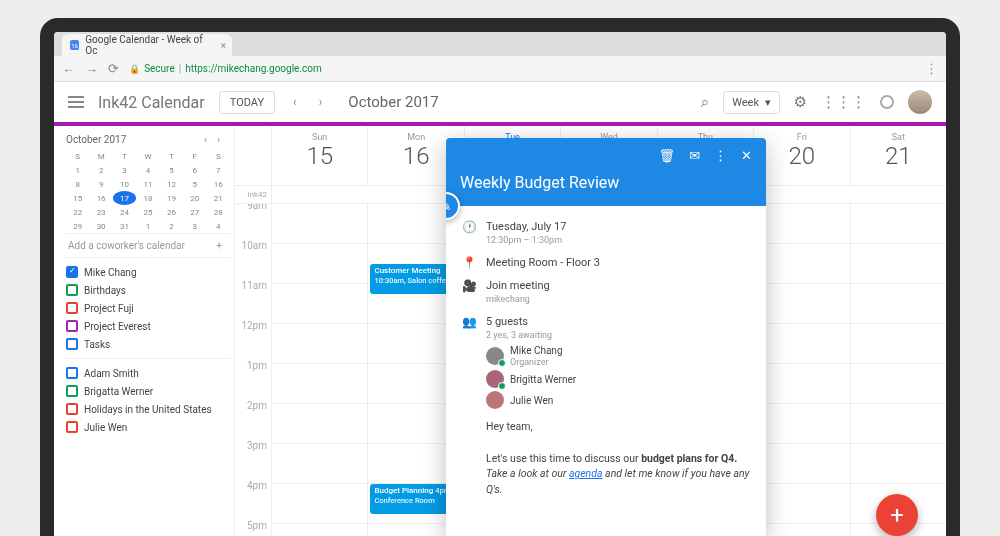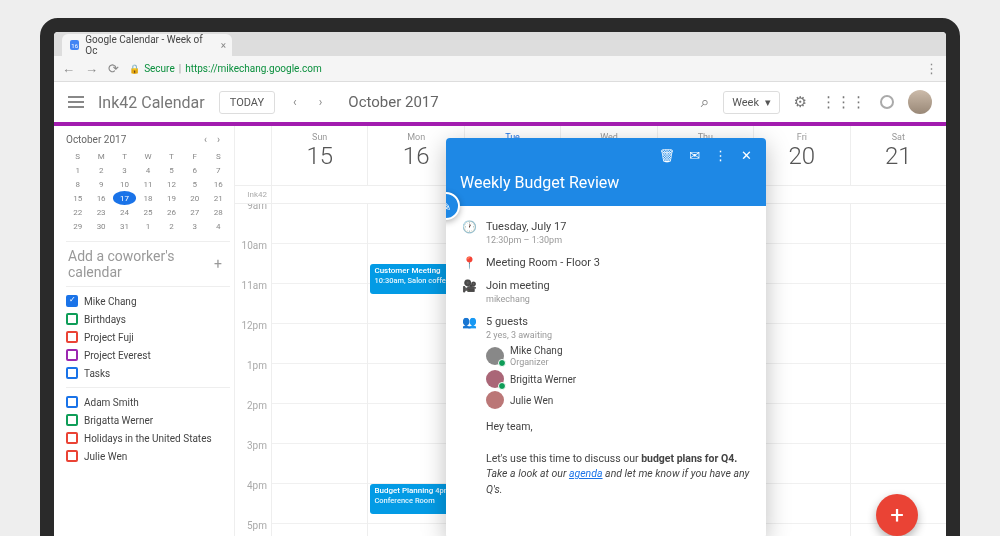--- a/index.html
+++ b/index.html
@@ -30,21 +30,21 @@
 .top-icon{color:#777;font-size:15px}
 .avatar{width:24px;height:24px;border-radius:50%;background:#ddd}
 .body{flex:1;display:flex;position:relative;overflow:hidden}
 .sidebar{width:180px;padding:8px 4px 8px 12px;font-size:10px;color:#444}
 .mini-head{display:flex;align-items:center;justify-content:space-between;padding-right:10px;margin-bottom:4px}
 .mini-title{font-size:10px;color:#666}
 .mini-nav{display:flex;gap:10px;color:#888}
 table.mini{width:100%;border-collapse:collapse;table-layout:fixed}
 table.mini th,table.mini td{text-align:center;font-size:8px;color:#888;height:14px;font-weight:400}
 table.mini td.cur{background:#1a73e8;color:#fff;border-radius:50%}
-.add-cal{display:flex;align-items:center;justify-content:space-between;padding:6px 8px 6px 2px;margin-top:8px;border-top:1px solid #eee;border-bottom:1px solid #eee;color:#999;font-size:14px}
+.add-cal{display:flex;align-items:center;justify-content:space-between;padding:6px 8px 6px 2px;border-top:1px solid #eee;border-bottom:1px solid #eee;color:#999;font-size:10px}
 .cals{margin-top:8px;display:flex;flex-direction:column;gap:6px}
 .cal{display:flex;align-items:center;gap:6px;font-size:10px}
 .cbox{width:12px;height:12px;border:2px solid;border-radius:2px}
 .cbox.checked{background:var(--c);position:relative}
 .cbox.checked:after{content:"✓";color:#fff;font-size:8px;position:absolute;top:-2px;left:1px}
 .grid{flex:1;display:flex;flex-direction:column;border-left:1px solid #eee}
 .dayhead{display:flex;height:60px;border-bottom:1px solid #eee}
 .timecol{width:36px;flex-shrink:0;font-size:8px;color:#aaa;text-align:right;padding-right:4px}
 .daycol{flex:1;border-left:1px solid #eee;padding:6px;text-align:center}
 .daycol .dow{font-size:9px;color:#999}

